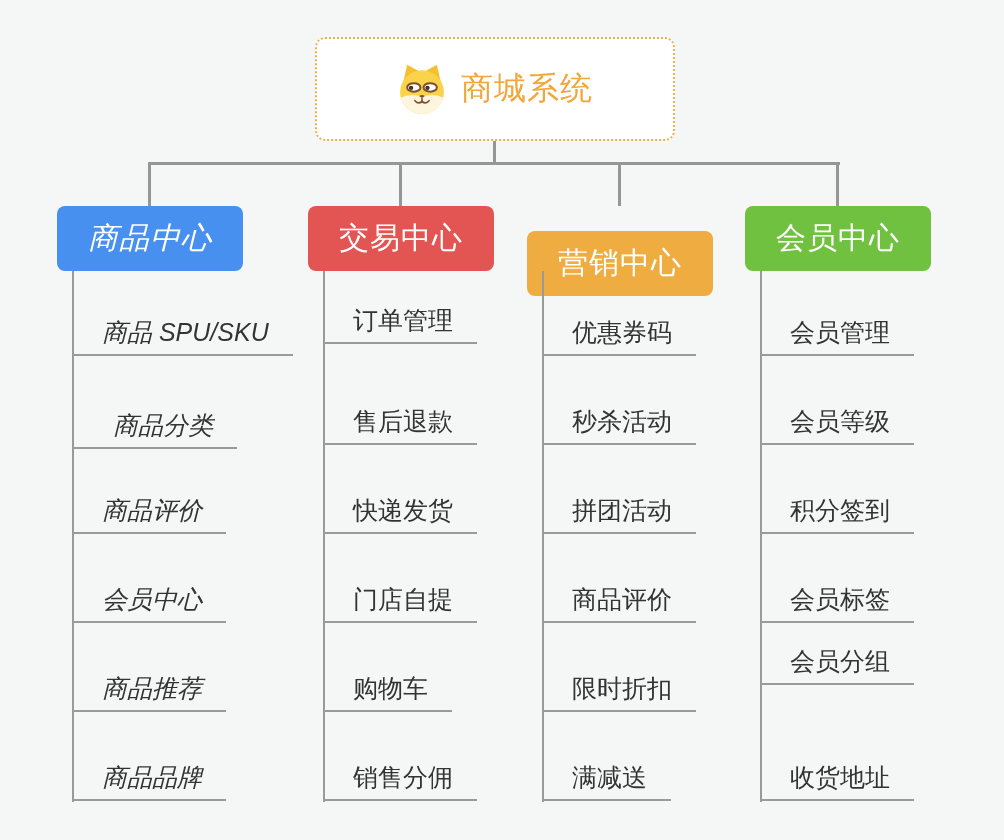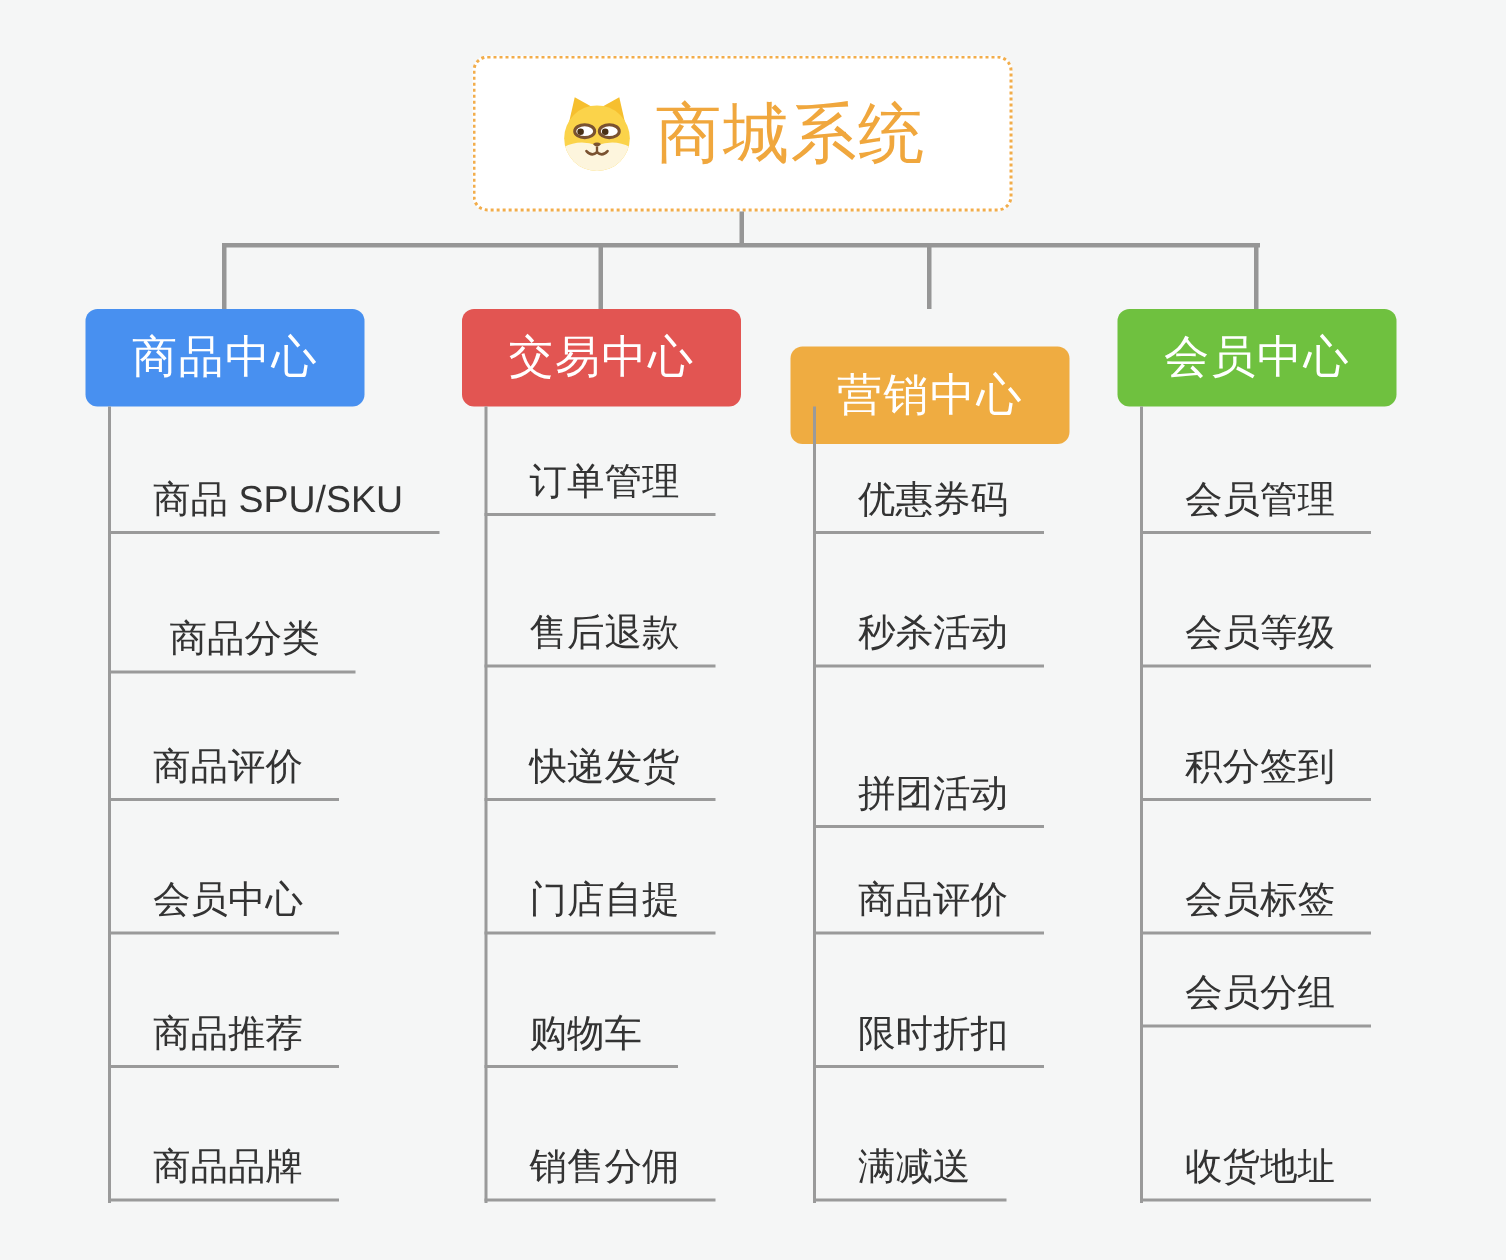--- a/index.html
+++ b/index.html
@@ -26,21 +26,21 @@
     left:315px;top:37px;width:360px;height:104px;
     background:#ffffff;
     border:2px dotted #f2ad4b;
     border-radius:10px;
     box-sizing:border-box;
     display:flex;align-items:center;justify-content:center;
     gap:14px;
     cursor:default;
   }
   .root-title{
-    font-size:44px;
+    font-size:32px;
     color:#f0a73d;
     letter-spacing:1px;
     white-space:nowrap;
     text-align:center;
   }
   .dog{width:50px;height:50px;flex:0 0 auto;}
   
   .branch{position:absolute;top:162px;width:260px;height:660px;}
   .branch-box{
     position:absolute;left:0;top:44px;
@@ -94,21 +94,21 @@
       <path d="M32 44 L32 48" stroke="#7a5230" stroke-width="2" fill="none" stroke-linecap="round"></path>
       <path d="M23 47 Q27.5 52 32 48 Q36.5 52 41 47" stroke="#7a5230" stroke-width="2.2" fill="none" stroke-linecap="round"></path>
     </svg>
     <span class="root-title">商城系统</span>
   </div>
 
   <div class="line root-stub"></div>
   <div class="line bus"></div>
 
   <div id="branches">
-      <div class="branch" style="left: 57px;">
+      <div class="branch" style="left: 57px; font-style: italic;">
     <div class="drop"></div>
     <div class="branch-box" style="background: rgb(72, 144, 240);">
       <span>商品中心</span>
     </div>
     <div class="trunk"></div>
   <div class="leaf" style="top: 148px;">商品 SPU/SKU</div>
         <div class="leaf" style="top: 241px; padding-left: 41px;">商品分类</div>
         <div class="leaf" style="top: 326px;">商品评价</div>
         <div class="leaf" style="top: 415px;">会员中心</div>
         <div class="leaf" style="top: 504px;">商品推荐</div>
@@ -128,21 +128,21 @@
         <div class="leaf" style="top: 593px;">销售分佣</div>
       </div>
       <div class="branch" style="left: 527px;">
     <div class="drop"></div>
     <div class="branch-box" style="background: rgb(239, 172, 65); margin-top: 25px;">
       <span>营销中心</span>
     </div>
     <div class="trunk"></div>
   <div class="leaf" style="top: 148px;">优惠券码</div>
         <div class="leaf" style="top: 237px;">秒杀活动</div>
-        <div class="leaf" style="top: 344px; text-align: center;">拼团活动</div>
+        <div class="leaf" style="top: 326px; text-align: center;">拼团活动</div>
         <div class="leaf" style="top: 415px;">商品评价</div>
         <div class="leaf" style="top: 504px;">限时折扣</div>
         <div class="leaf" style="top: 593px;">满减送</div>
       </div>
       <div class="branch" style="left: 745px;">
     <div class="drop"></div>
     <div class="branch-box" style="background: rgb(111, 193, 63);">
       <span>会员中心</span>
     </div>
     <div class="trunk"></div>

